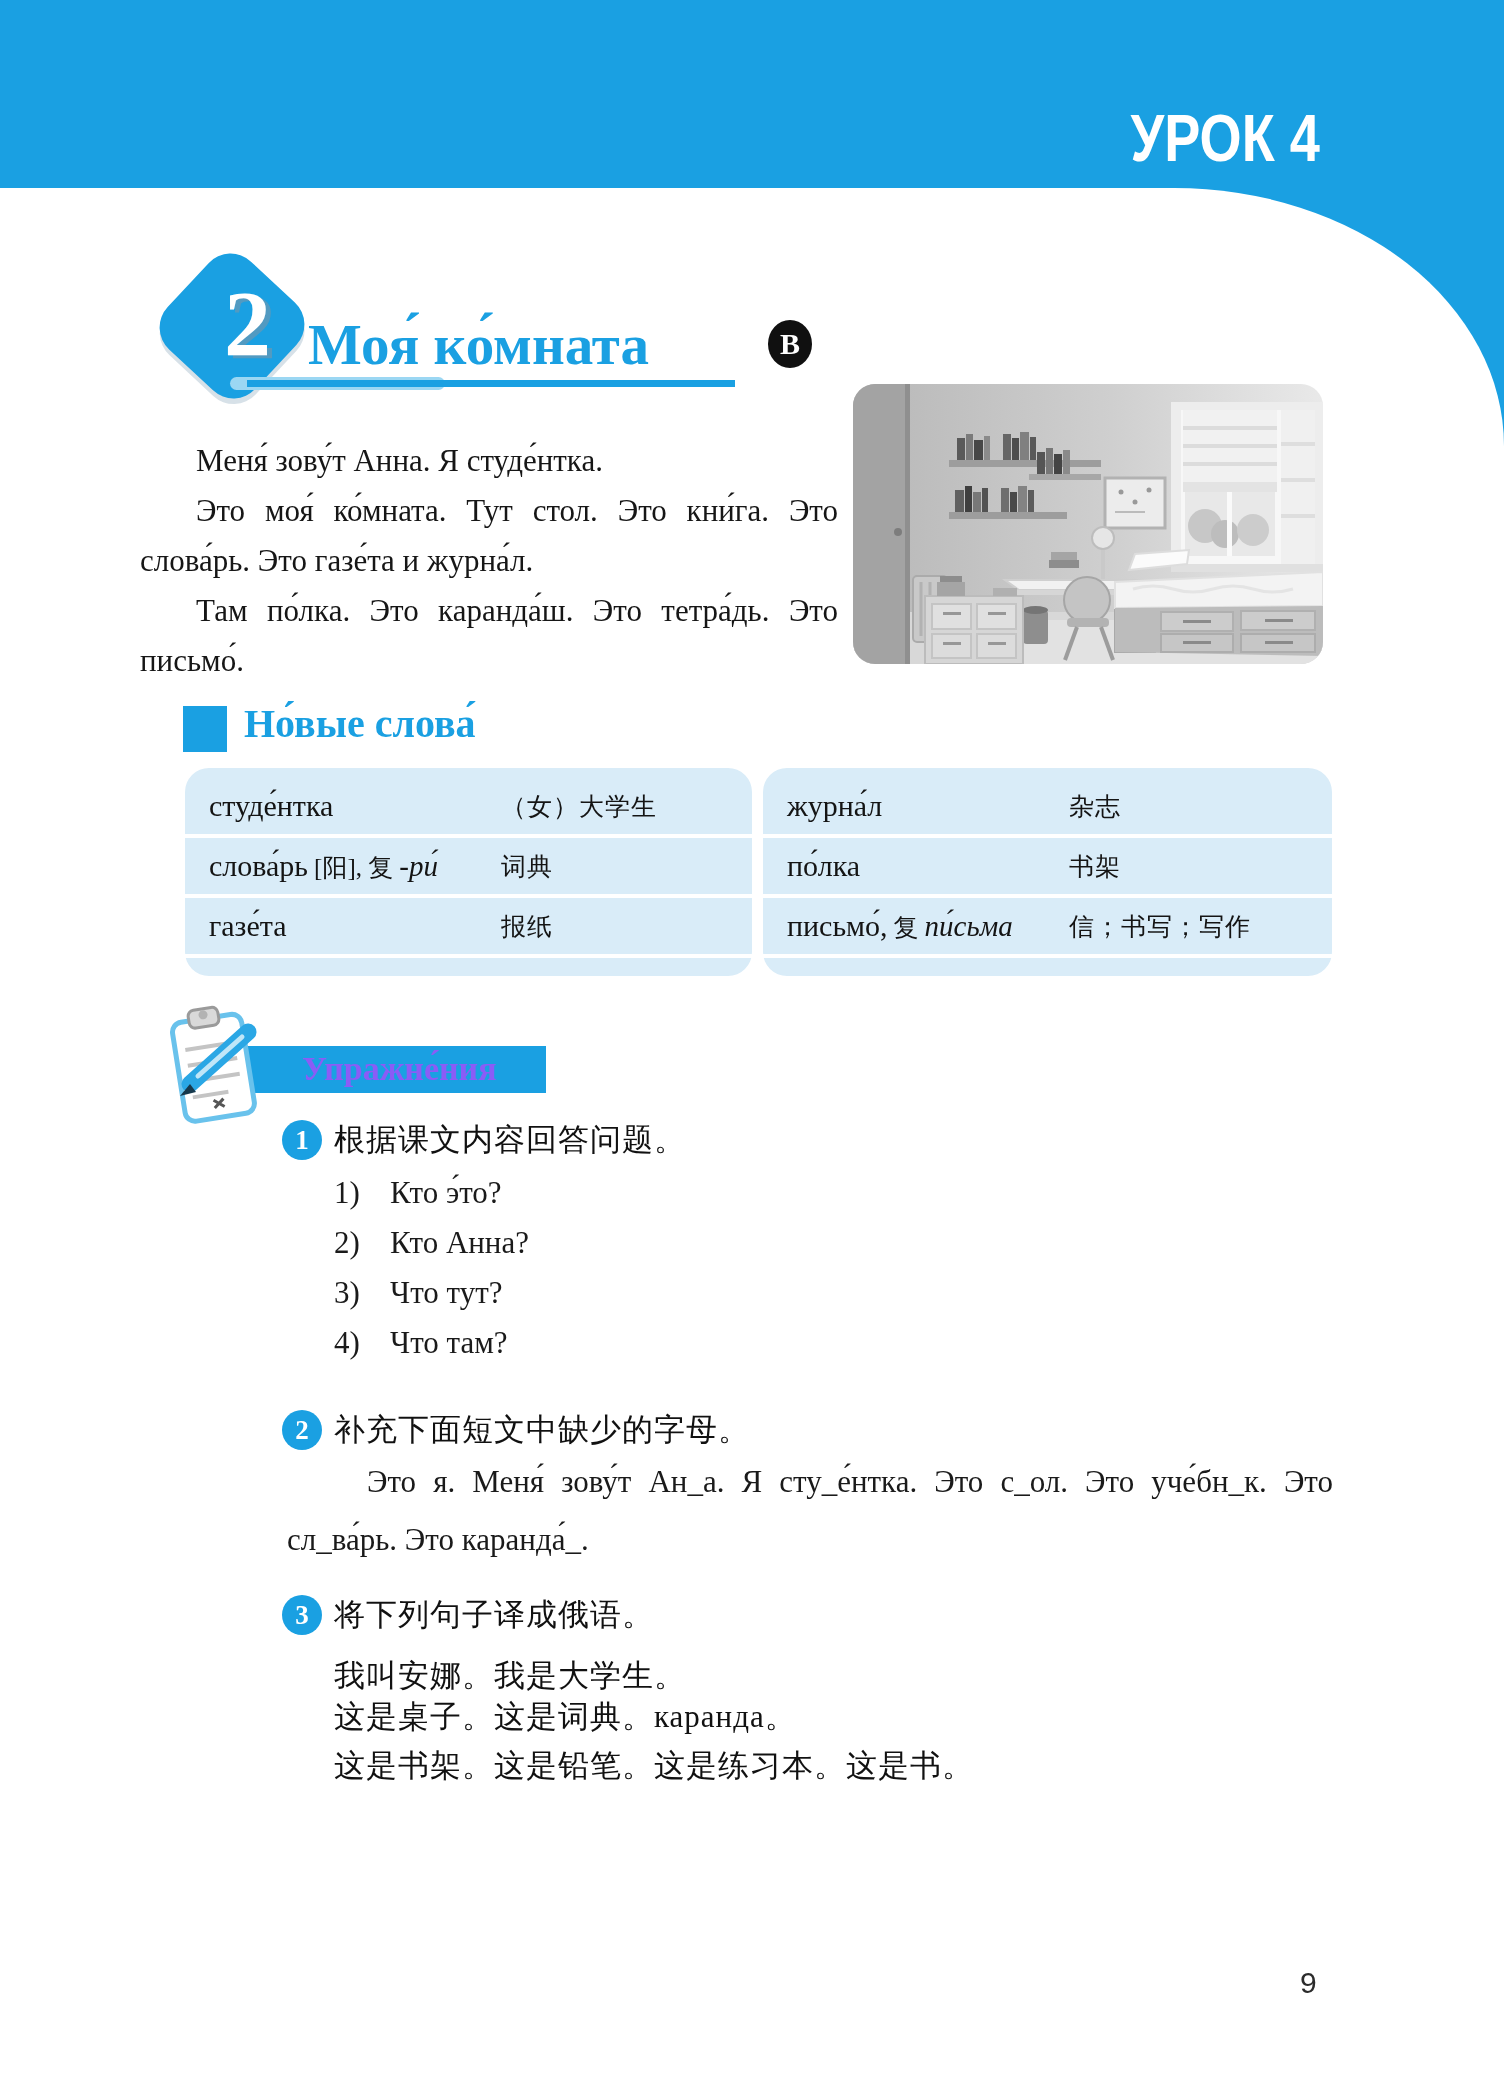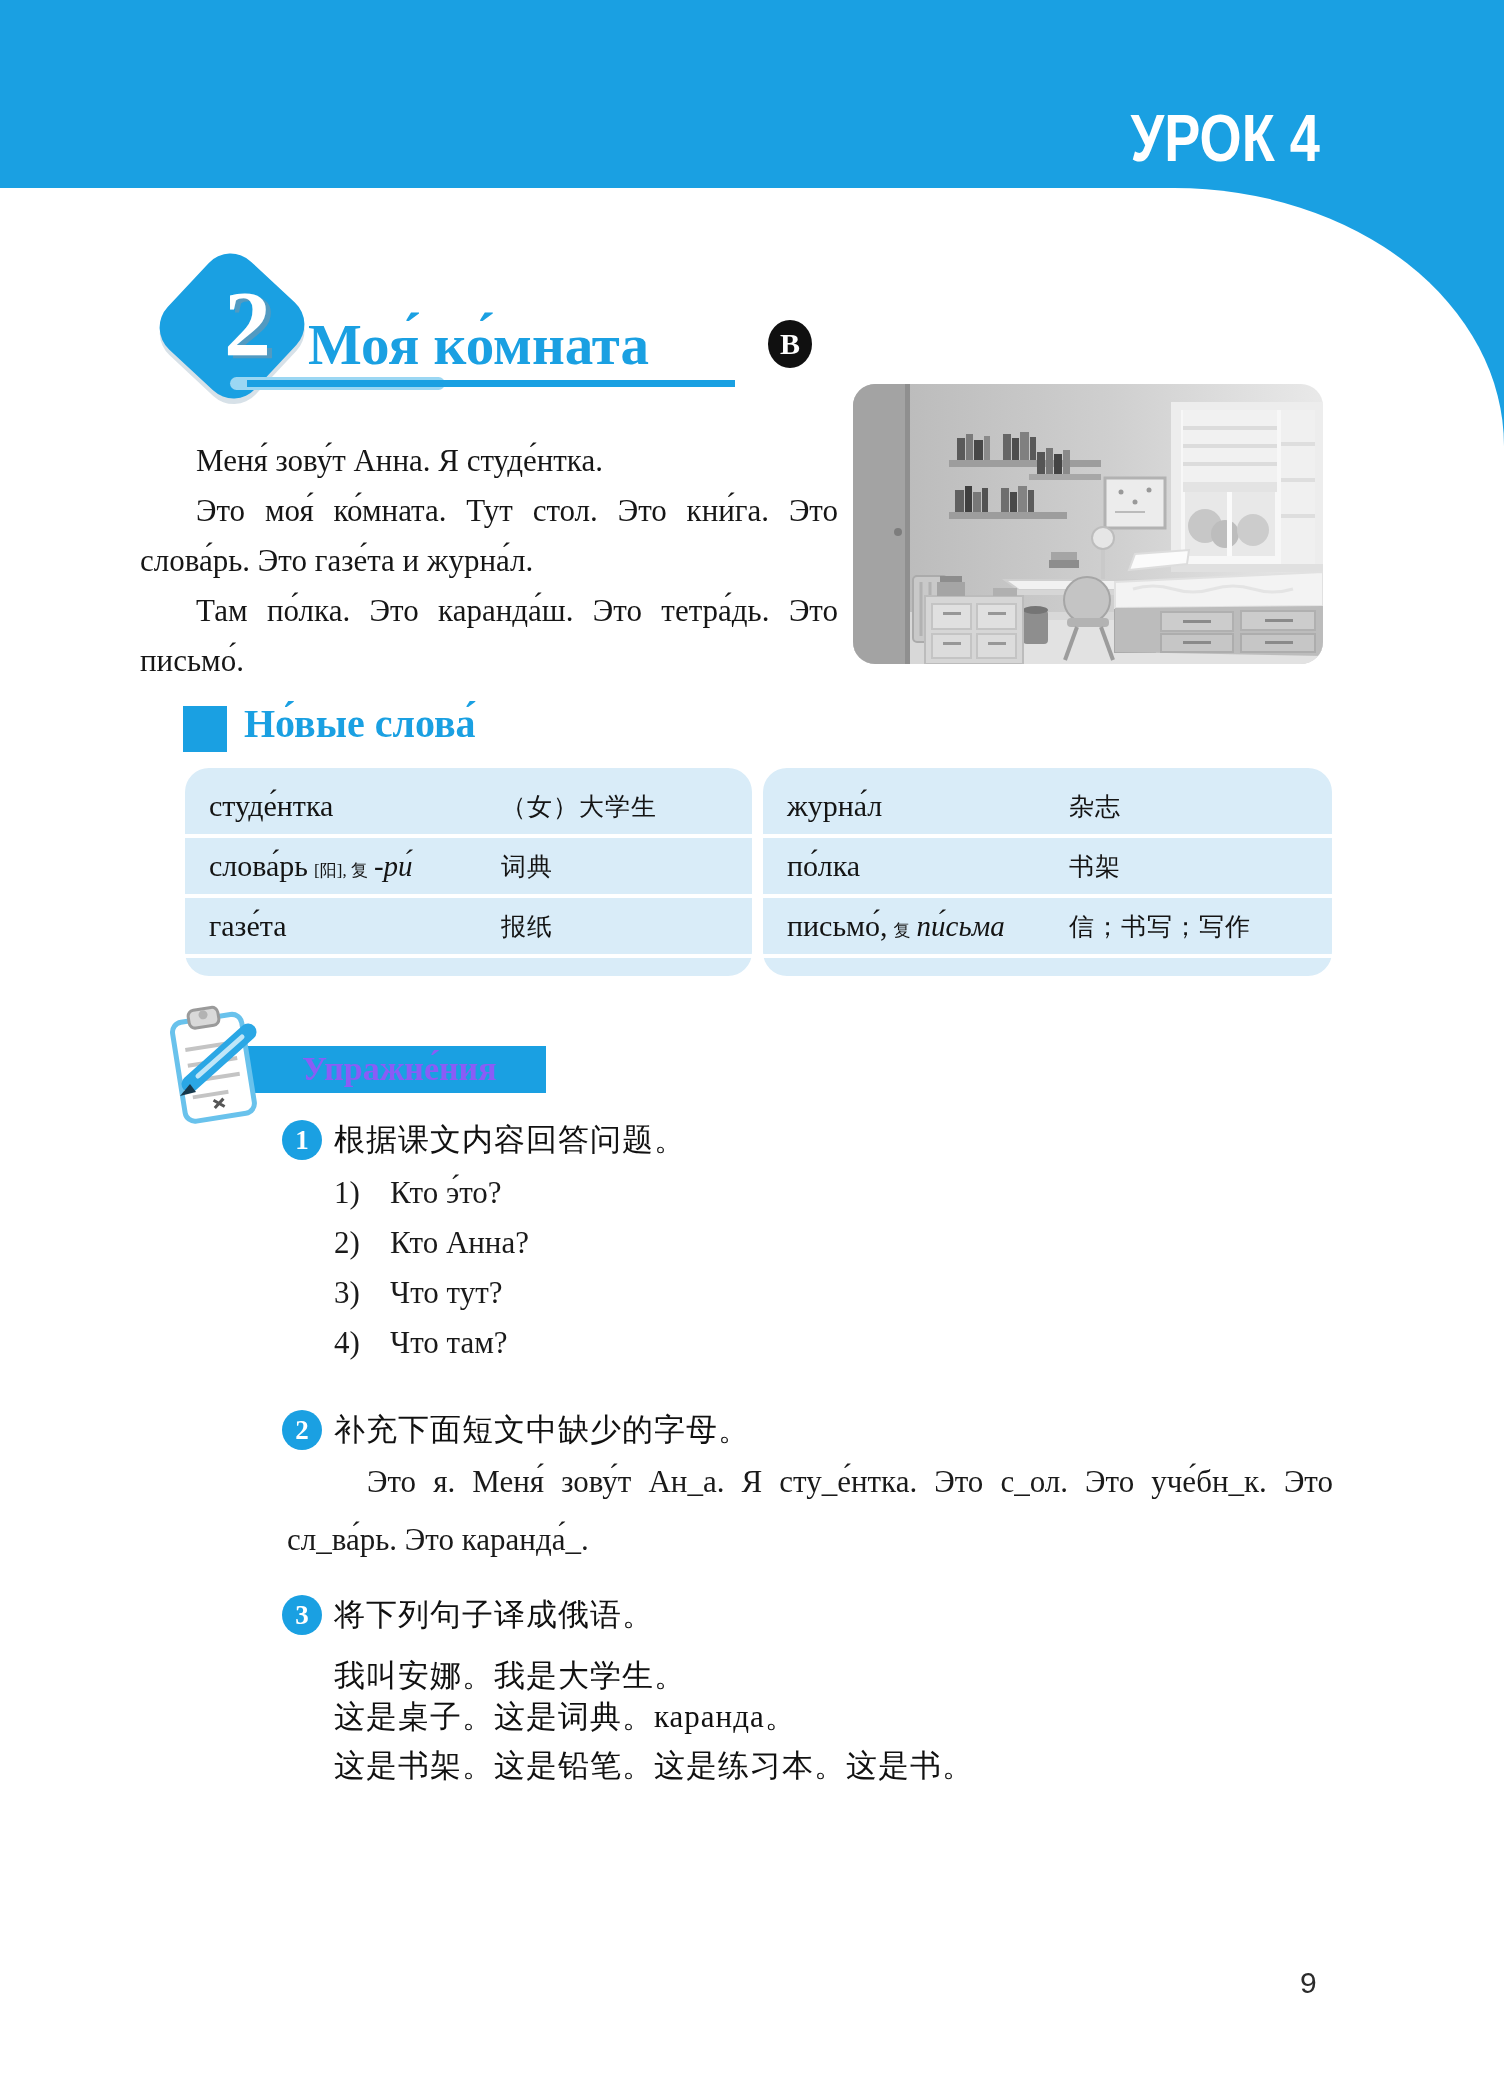--- a/index.html
+++ b/index.html
@@ -37,21 +37,21 @@
   
   #vocab-bullet{left:183px;top:706px;width:44px;height:46px;background:#1aa0e2;}
   #vocab-heading{left:244px;top:702px;font-size:40px;font-weight:bold;color:#1aa0e2;line-height:1.1;}
   .vocab-panel{top:768px;height:208px;background:#d9ecf8;border-radius:24px;padding-top:10px;box-sizing:border-box;}
   #vocab-left{left:185px;width:567px;}
   #vocab-right{left:763px;width:569px;}
   .vrow{height:56px;display:flex;align-items:center;padding-left:24px;}
   .vsep{height:4px;background:#ffffff;}
   .wcell{width:292px;display:flex;align-items:baseline;white-space:nowrap;font-size:30px;color:#141414;}
   #vocab-right .wcell{width:282px;}
-  .w-note{font-size:17px;padding-left:6px;}
+  .w-note{font-size:25px;padding-left:6px;}
   .w-pl{font-style:italic;font-size:29px;padding-left:6px;}
   .trans{font-size:25px;color:#141414;letter-spacing:1px;}
 
   
   #ex-banner{left:240px;top:1046px;width:306px;height:47px;background:#1aa0e2;}
   #ex-banner-label{left:302px;top:1052px;font-size:34px;font-weight:bold;color:#8b5cf6;line-height:1;}
   #ex-icon{left:156px;top:1000px;width:112px;height:130px;}
   .exnum{width:40px;height:40px;border-radius:50%;background:#1aa0e2;color:#fff;text-align:center;
          line-height:40px;font-size:27px;font-weight:bold;}
   .stem{font-size:31px;color:#111;line-height:40px;letter-spacing:1px;}

